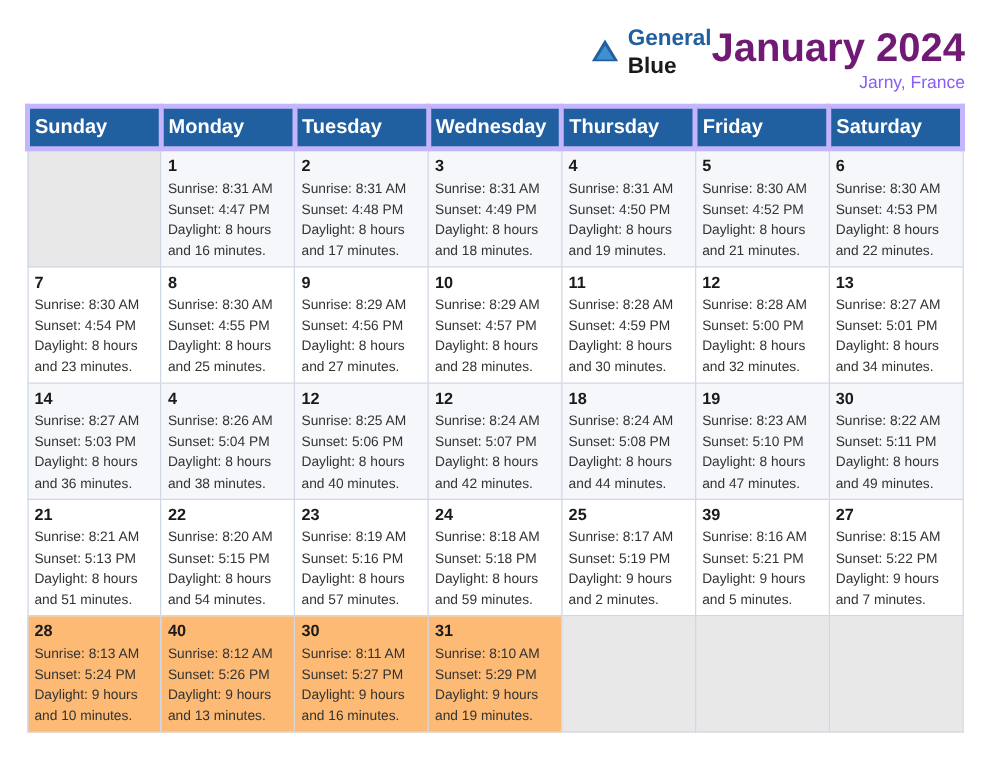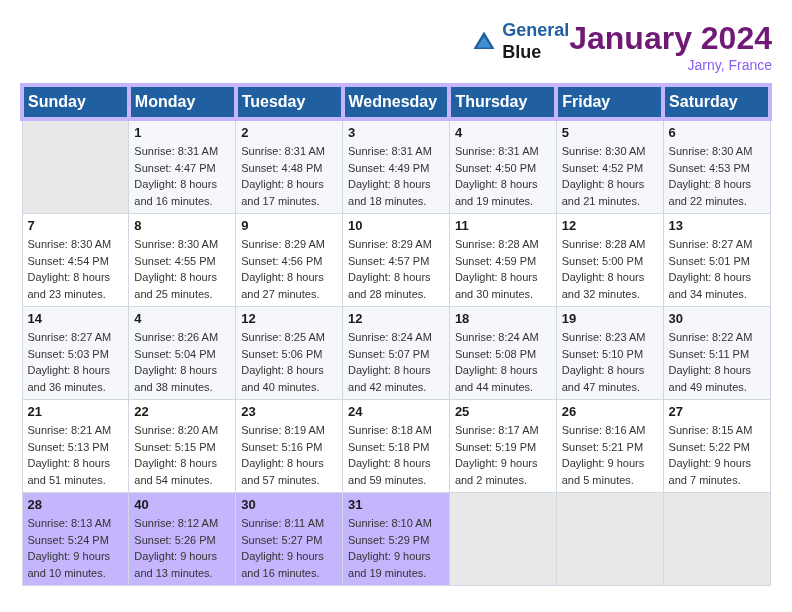--- a/index.html
+++ b/index.html
@@ -65,21 +65,21 @@
       padding: 4px 5px;
       border: 1px solid #d0d8e4;
       min-height: 80px;
       width: 14.28%;
       background: #fff;
     }
     tbody tr:nth-child(odd) td {
       background: #f5f7fa;
     }
     tbody tr:last-child td {
-      background: #c4b5fd;
+      background: #fdba74;
     }
     .day-number {
       font-weight: bold;
       font-size: 13px;
       margin-bottom: 3px;
       color: #1a1a1a;
     }
     .day-info {
       font-size: 11px;
       color: #333;
@@ -224,21 +224,21 @@
         </td>
         <td>
           <div class="day-number">24</div>
           <div class="day-info">Sunrise: 8:18 AM<br>Sunset: 5:18 PM<br>Daylight: 8 hours and 59 minutes.</div>
         </td>
         <td>
           <div class="day-number">25</div>
           <div class="day-info">Sunrise: 8:17 AM<br>Sunset: 5:19 PM<br>Daylight: 9 hours and 2 minutes.</div>
         </td>
         <td>
-          <div class="day-number">26</div>
+          <div class="day-number">39</div>
           <div class="day-info">Sunrise: 8:16 AM<br>Sunset: 5:21 PM<br>Daylight: 9 hours and 5 minutes.</div>
         </td>
         <td>
           <div class="day-number">27</div>
           <div class="day-info">Sunrise: 8:15 AM<br>Sunset: 5:22 PM<br>Daylight: 9 hours and 7 minutes.</div>
         </td>
       </tr>
       <tr>
         <td>
           <div class="day-number">28</div>

